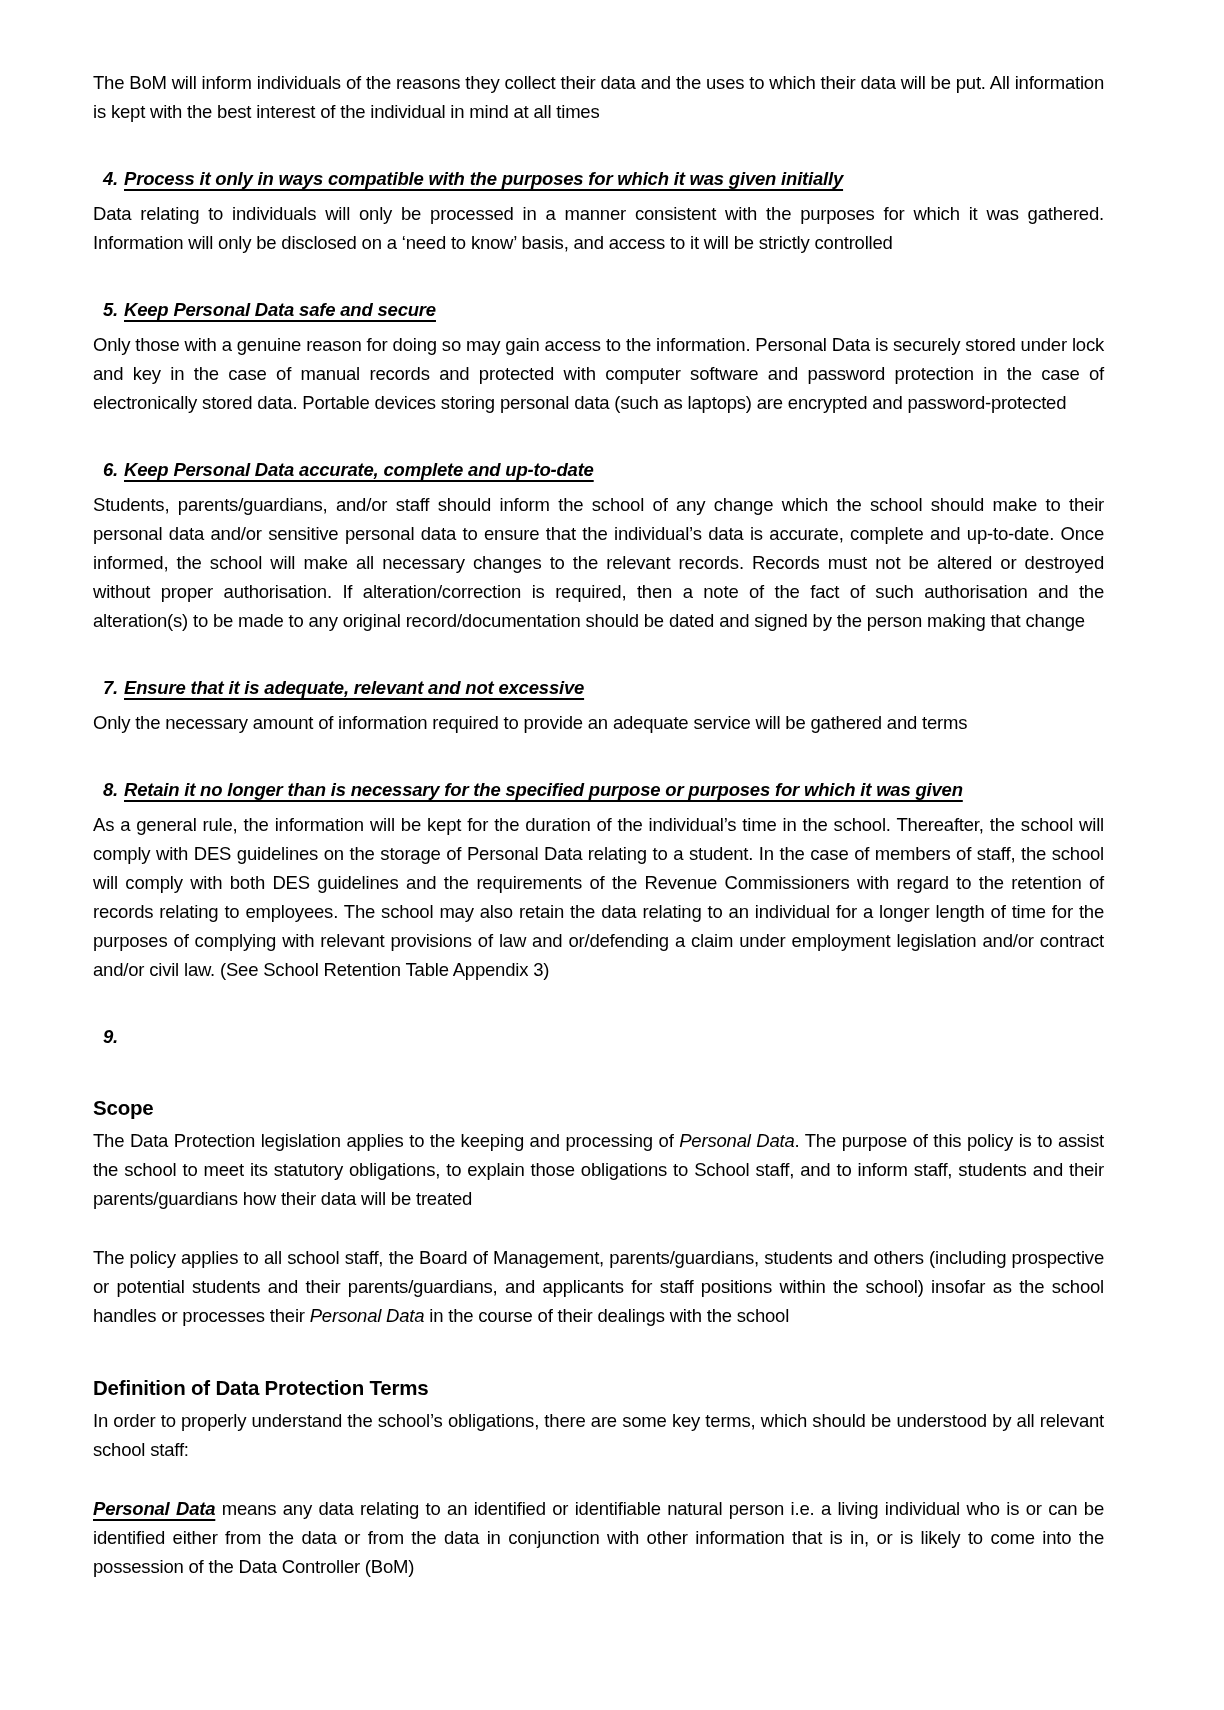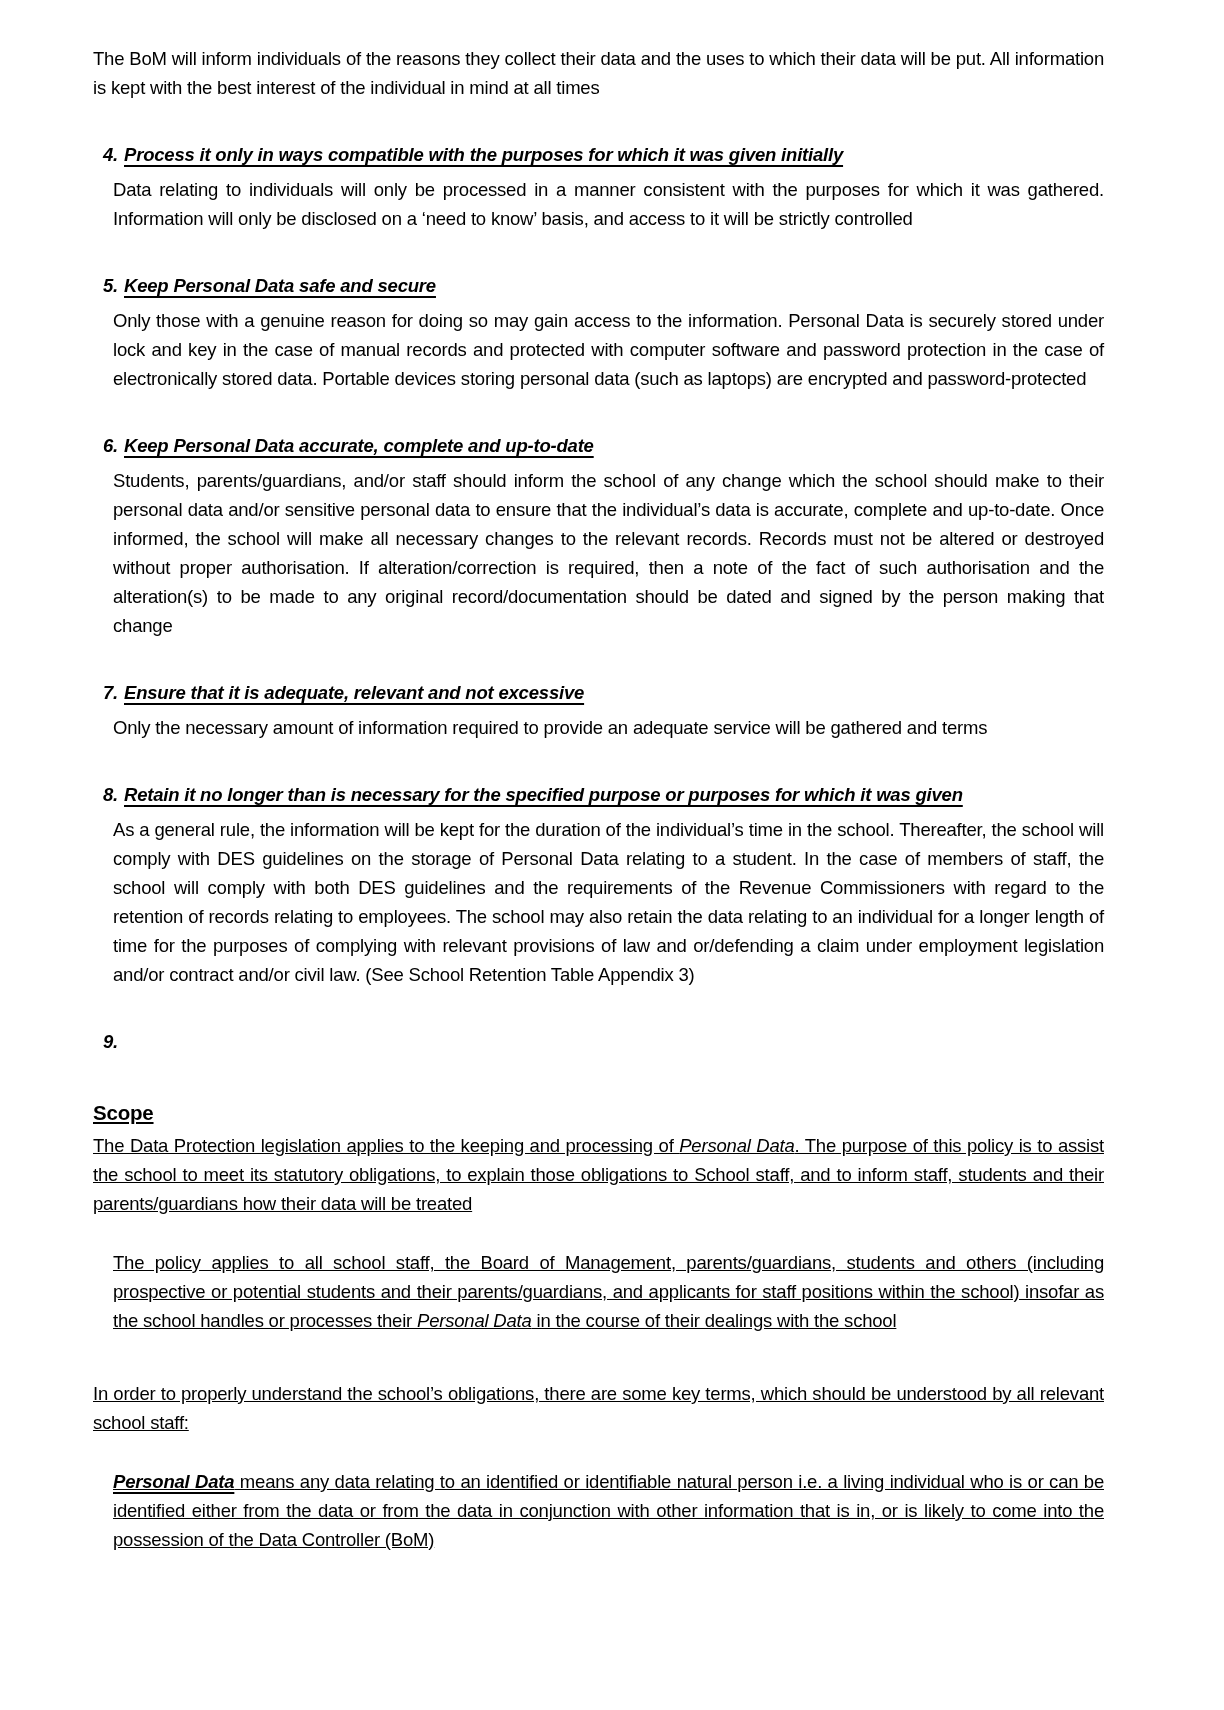--- a/index.html
+++ b/index.html
@@ -20,22 +20,22 @@
     height: 1710px;
     padding: 44px 120px 0 93px;
   }
   .body-text {
     font-size: 18.5px;
     line-height: 29px;
     letter-spacing: -0.2px;
     text-align: justify;
     margin: 0;
   }
-  .body-text:last-child { margin-bottom: 0; margin-left: 20px; }
-  .intro { margin-top: 0; }
+  .body-text:last-child { margin-bottom: 0; }
+  .intro { margin-top: 24px; }
   .principle { margin-top: 40px; }
   .principle-head {
     display: flex;
     align-items: baseline;
     font-size: 18.5px;
     line-height: 26px;
     font-weight: bold;
     font-style: italic;
     letter-spacing: -0.2px;
     margin: 0 0 7px 0;
@@ -45,21 +45,21 @@
     padding-left: 10px;
     width: 31px;
     box-sizing: border-box;
   }
   .principle-title {
     text-decoration: underline;
     text-decoration-thickness: 1.5px;
     text-underline-offset: 4px;
     text-align: center;
   }
-  .section { margin-top: 44px; text-decoration: underline; }
+  .section { margin-top: 44px; }
   .section-heading {
     font-size: 20.5px;
     line-height: 28px;
     font-weight: bold;
     letter-spacing: -0.2px;
     margin: 0 0 4px 0;
   }
   .para-gap { margin-top: 30px; }
   .inline-italic { font-style: italic; }
   .defined-term {
@@ -127,17 +127,18 @@
 
   </section>
 
   <section class="section">
     <h2 class="section-heading">Scope</h2>
     <p class="body-text"><span>The Data Protection legislation applies to the keeping and processing of </span><span class="inline-italic">Personal Data</span><span>. The purpose of this policy is to assist the school to meet its statutory obligations, to explain those obligations to School staff, and to inform staff, students and their parents/guardians how their data will be treated</span></p>
     <p class="body-text para-gap"><span>The policy applies to all school staff, the Board of Management, parents/guardians, students and others (including prospective or potential students and their parents/guardians, and applicants for staff positions within the school) insofar as the school handles or processes their </span><span class="inline-italic">Personal Data</span><span> in the course of their dealings with the school</span></p>
   </section>
 
   <section class="section">
+    <h2 class="section-heading">Definition of Data Protection Terms</h2>
     <p class="body-text">In order to properly understand the school’s obligations, there are some key terms, which should be understood by all relevant school staff:</p>
     <p class="body-text para-gap"><span class="defined-term">Personal Data</span><span> means any data relating to an identified or identifiable natural person i.e. a living individual who is or can be identified either from the data or from the data in conjunction with other information that is in, or is likely to come into the possession of the Data Controller (BoM)</span></p>
   </section>
 
 </div>
 
 </body></html>

